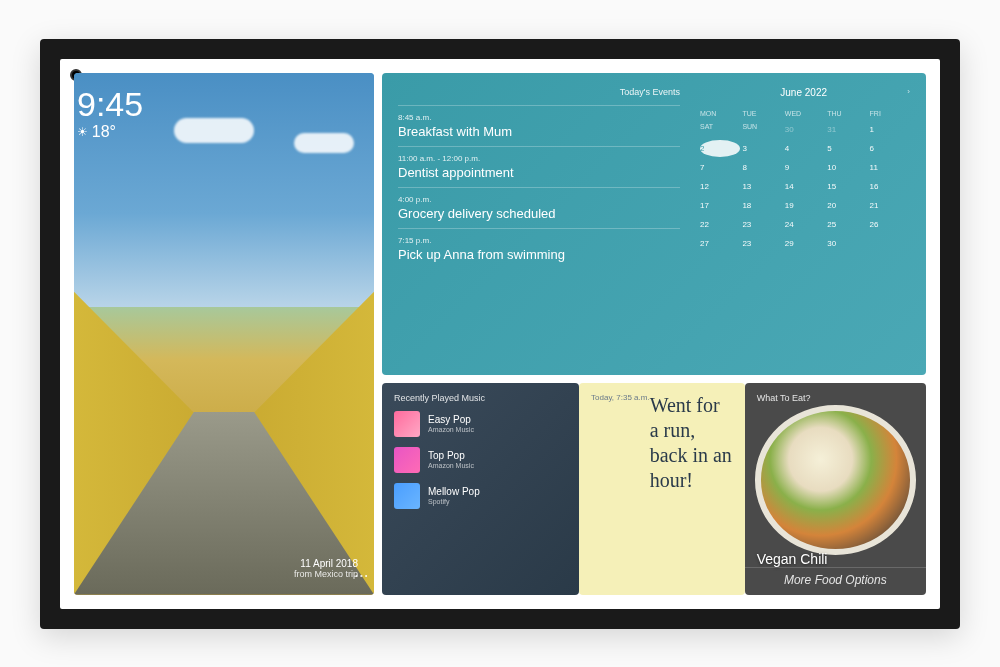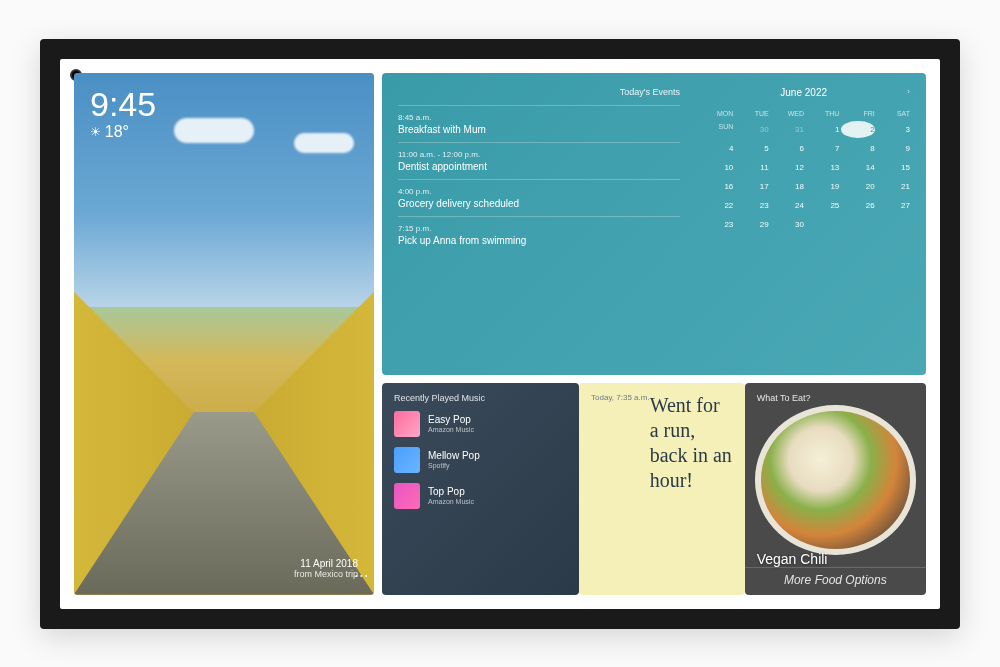--- a/index.html
+++ b/index.html
@@ -62,21 +62,21 @@
 }
 
 .sky { position: absolute; inset: 0 0 55% 0; background: linear-gradient(180deg, #4a8fc4 0%, #6ba8d4 60%, #b8d4e8 100%); }
 .cloud { position: absolute; background: rgba(255,255,255,0.85); border-radius: 20px; filter: blur(1px); }
 .cloud1 { top: 45px; left: 100px; width: 80px; height: 25px; }
 .cloud2 { top: 60px; right: 20px; width: 60px; height: 20px; }
 .building-l { position: absolute; left: 0; top: 42%; bottom: 0; width: 50%; background: linear-gradient(90deg, #d4b83a 0%, #c8a830 100%); clip-path: polygon(0 0, 100% 50%, 100% 100%, 0 100%); }
 .building-r { position: absolute; right: 0; top: 42%; bottom: 0; width: 50%; background: linear-gradient(270deg, #d4b83a 0%, #c8a830 100%); clip-path: polygon(0 50%, 100% 0, 100% 100%, 0 100%); }
 .street { position: absolute; bottom: 0; left: 0; right: 0; height: 35%; background: linear-gradient(180deg, #9a9a8a 0%, #6a6a5a 100%); clip-path: polygon(40% 0, 60% 0, 100% 100%, 0 100%); }
 
-.time-weather { position: absolute; top: 14px; left: 16px; z-index: 10; text-align: center; }
+.time-weather { position: absolute; top: 14px; left: 3px; z-index: 10; text-align: center; }
 .time { font-size: 34px; font-weight: 300; line-height: 1; }
 .weather-row { display: flex; align-items: center; gap: 4px; margin-top: 2px; }
 .weather-icon { font-size: 12px; }
 .temp { font-size: 16px; font-weight: 300; }
 
 .photo-meta { position: absolute; bottom: 16px; right: 16px; text-align: right; z-index: 10; font-size: 10px; }
 .photo-date { font-weight: 400; }
 .photo-source { opacity: 0.85; font-size: 9px; }
 .menu-dots { position: absolute; bottom: 14px; right: 4px; font-size: 14px; letter-spacing: -2px; writing-mode: vertical-lr; z-index: 10; }
 
@@ -91,26 +91,26 @@
   padding: 14px 16px;
   color: #fff;
   display: flex;
   gap: 20px;
 }
 .events-list { flex: 1.6; }
 .events-title { font-size: 9px; opacity: 0.9; margin-bottom: 8px; text-align: right; }
 .event-item { border-top: 1px solid rgba(255,255,255,0.25); padding: 7px 0; }
 .event-item:first-of-type { border-top: none; padding-top: 0; }
 .event-time { font-size: 8px; opacity: 0.85; margin-bottom: 2px; }
-.event-title { font-size: 10px; font-weight: 400; }
+.event-title { font-size: 13px; font-weight: 400; }
 
 .calendar { width: 210px; font-size: 8px; }
 .cal-chevron { float: right; opacity: 0.7; }
 .cal-month { font-size: 10px; text-align: center; margin-bottom: 10px; }
-.cal-grid { display: grid; grid-template-columns: repeat(6, 1fr); gap: 2px; text-align: right; }
+.cal-grid { display: grid; grid-template-columns: repeat(5, 1fr); gap: 2px; text-align: left; }
 .cal-head { opacity: 0.7; font-size: 7px; padding: 2px 0; }
 .cal-day { padding: 4px 0; opacity: 0.95; border-radius: 50%; }
 .cal-day.dim { opacity: 0.4; }
 .cal-day.today { background: rgba(255,255,255,0.9); color: #3a9ba8; }
 
 
 .bottom-row { flex: 1; display: flex; gap: 0; }
 
 .music-card {
   flex: 1.1;
@@ -269,33 +269,33 @@
           <div class="music-card">
             <div class="card-heading">Recently Played Music</div>
             <div class="music-item">
               <div class="music-art art1"></div>
               <div class="music-text">
                 <div class="music-title">Easy Pop</div>
                 <div class="music-source">Amazon Music</div>
               </div>
             </div>
             <div class="music-item">
+              <div class="music-art art3"></div>
+              <div class="music-text">
+                <div class="music-title">Top Pop</div>
+                <div class="music-source">Amazon Music</div>
+              </div>
+            </div>
+            <div class="music-item">
               <div class="music-art art2"></div>
               <div class="music-text">
                 <div class="music-title">Mellow Pop</div>
                 <div class="music-source">Spotify</div>
               </div>
             </div>
-            <div class="music-item">
-              <div class="music-art art3"></div>
-              <div class="music-text">
-                <div class="music-title">Top Pop</div>
-                <div class="music-source">Amazon Music</div>
-              </div>
-            </div>
           </div>
 
           <div class="note-card">
             <div class="note-heading">Today, 7:35 a.m.</div>
             <div class="note-text">Went for a run, back in an hour!</div>
           </div>
 
           <div class="food-card">
             <div class="card-heading">What To Eat?</div>
             <div class="food-img"></div>

